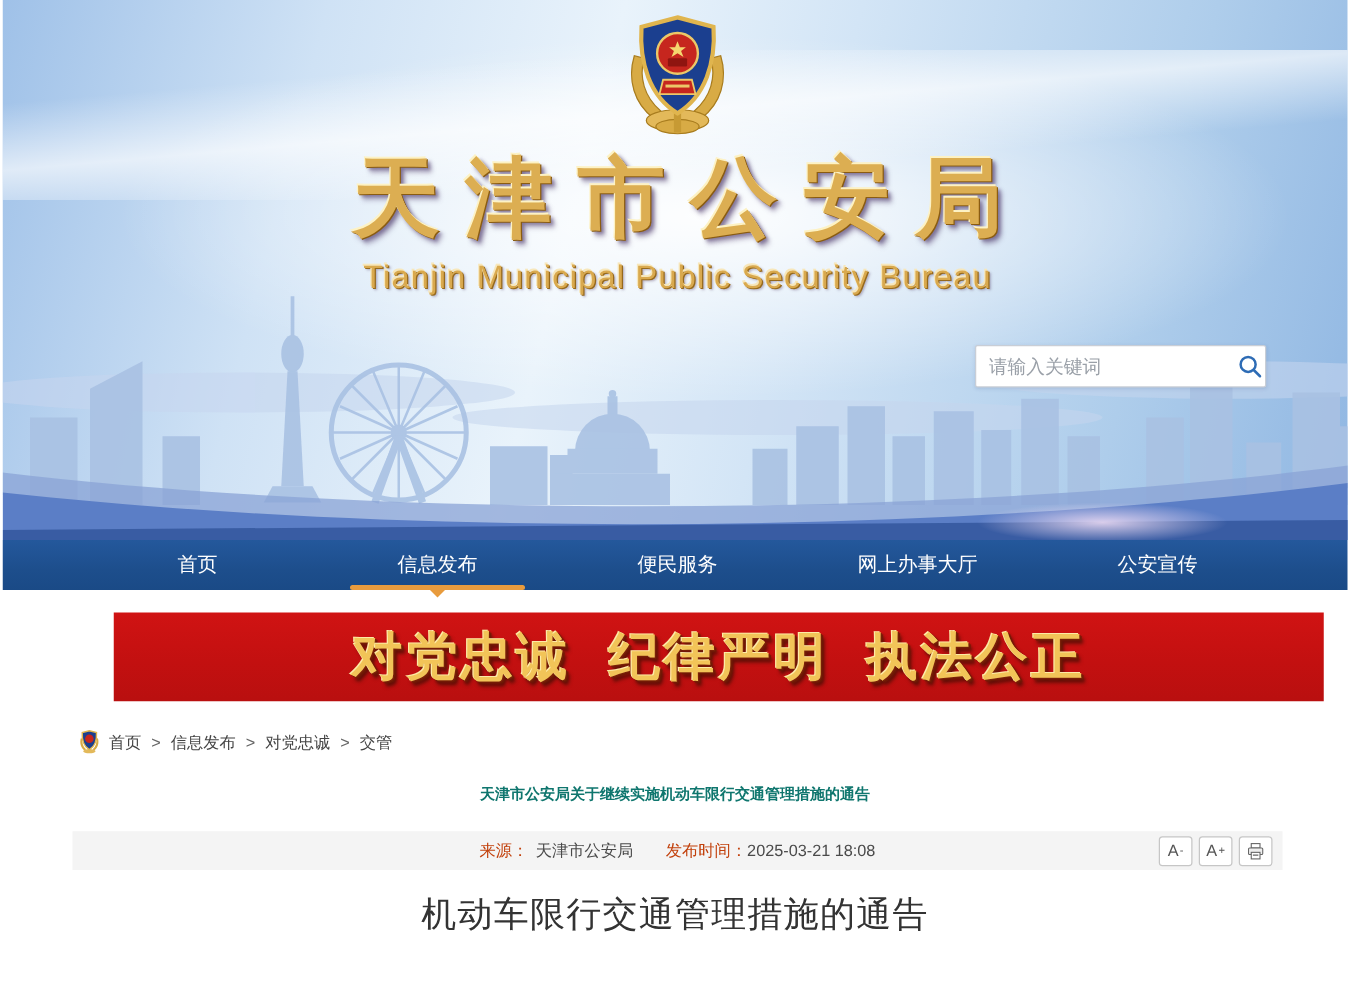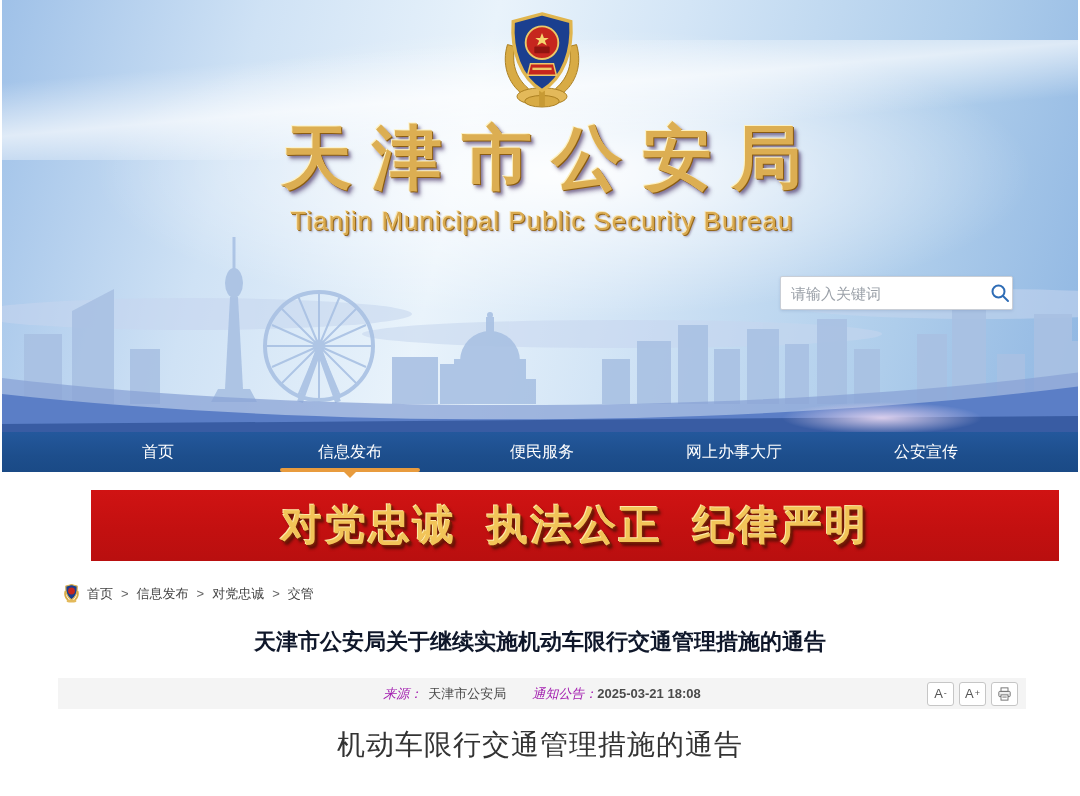--- a/index.html
+++ b/index.html
@@ -76,32 +76,32 @@
   }
 
   
   .breadcrumb { display:flex; align-items:center; margin:22px 0 0 60px; font-size:13px; color:#444; gap:6px; }
   .breadcrumb .crumb { cursor:pointer; }
   .breadcrumb .sep { color:#666; margin:0 2px; }
 
   
   .list-title {
     margin-top:23px; text-align:center;
-    font-size:22px; font-weight:bold; color:#0f172a; cursor:pointer;
+    font-size:12px; font-weight:bold; color:#0f766e; cursor:pointer;
   }
 
   
   .meta-bar {
     position:relative; width:968px; height:31px; margin:21px 56px 0;
     background:#f4f4f4; display:flex; align-items:center; justify-content:center;
     font-size:13px; color:#4a4a4a;
   }
-  .meta-bar .meta-label { color:#a21caf;font-style:italic; }
+  .meta-bar .meta-label { color:#c2410c; }
   .meta-bar .meta-val { margin:0 26px 0 6px; }
-  .meta-bar .meta-time { margin-left:0;font-weight:bold; }
+  .meta-bar .meta-time { margin-left:0; }
   .meta-tools { position:absolute; right:8px; top:50%; transform:translateY(-50%); display:flex; gap:5px; }
   .tool-btn {
     width:27px; height:24px; background:#ffffff; border:1px solid #c6c6c6; border-radius:3px;
     font-size:13px; color:#555; cursor:pointer; display:flex; align-items:center; justify-content:center;
     font-family:"Liberation Sans",sans-serif; padding:0;
   }
   .tool-btn sup { font-size:9px; line-height:1; margin-left:1px; }
 
   
   .article-heading {
@@ -230,22 +230,22 @@
       </div>
       <div class="nav-item">
         <span>公安宣传</span>
 
       </div>
     </div>
   </div>
 
   <div class="slogan">
     <span>对党忠诚</span>
+    <span>纪律严明</span>
     <span>执法公正</span>
-    <span>纪律严明</span>
   </div>
 
   <div class="breadcrumb">
     <svg width="19" height="21" viewBox="0 0 100 106">
       <path d="M14,38 C8,58 14,78 30,90 L36,84 C22,72 18,56 22,40 Z" fill="#d8ab45"></path>
       <path d="M86,38 C92,58 86,78 70,90 L64,84 C78,72 82,56 78,40 Z" fill="#d8ab45"></path>
       <ellipse cx="50" cy="92" rx="26" ry="9" fill="#e3b95a"></ellipse>
       <path d="M50,6 L80,14 C82,44 73,72 50,86 C27,72 18,44 20,14 Z" fill="#1b3f8f" stroke="#e0b54e" stroke-width="6"></path>
       <circle cx="50" cy="40" r="18" fill="#c6261e"></circle>
     </svg>
@@ -256,21 +256,21 @@
     <span class="crumb">对党忠诚</span>
     <span class="sep">&gt;</span>
     <span class="crumb">交管</span>
   </div>
 
   <div class="list-title">天津市公安局关于继续实施机动车限行交通管理措施的通告</div>
 
   <div class="meta-bar">
     <span class="meta-label">来源：</span>
     <span class="meta-val">天津市公安局</span>
-    <span class="meta-label">通知公告：</span>
+    <span class="meta-label">发布时间：</span>
     <span class="meta-time">2025-03-21 18:08</span>
     <div class="meta-tools">
       <button class="tool-btn">
         <span>A</span>
           <sup>-</sup>
       </button>
       <button class="tool-btn">
         <span>A</span>
           <sup>+</sup>
       </button>

